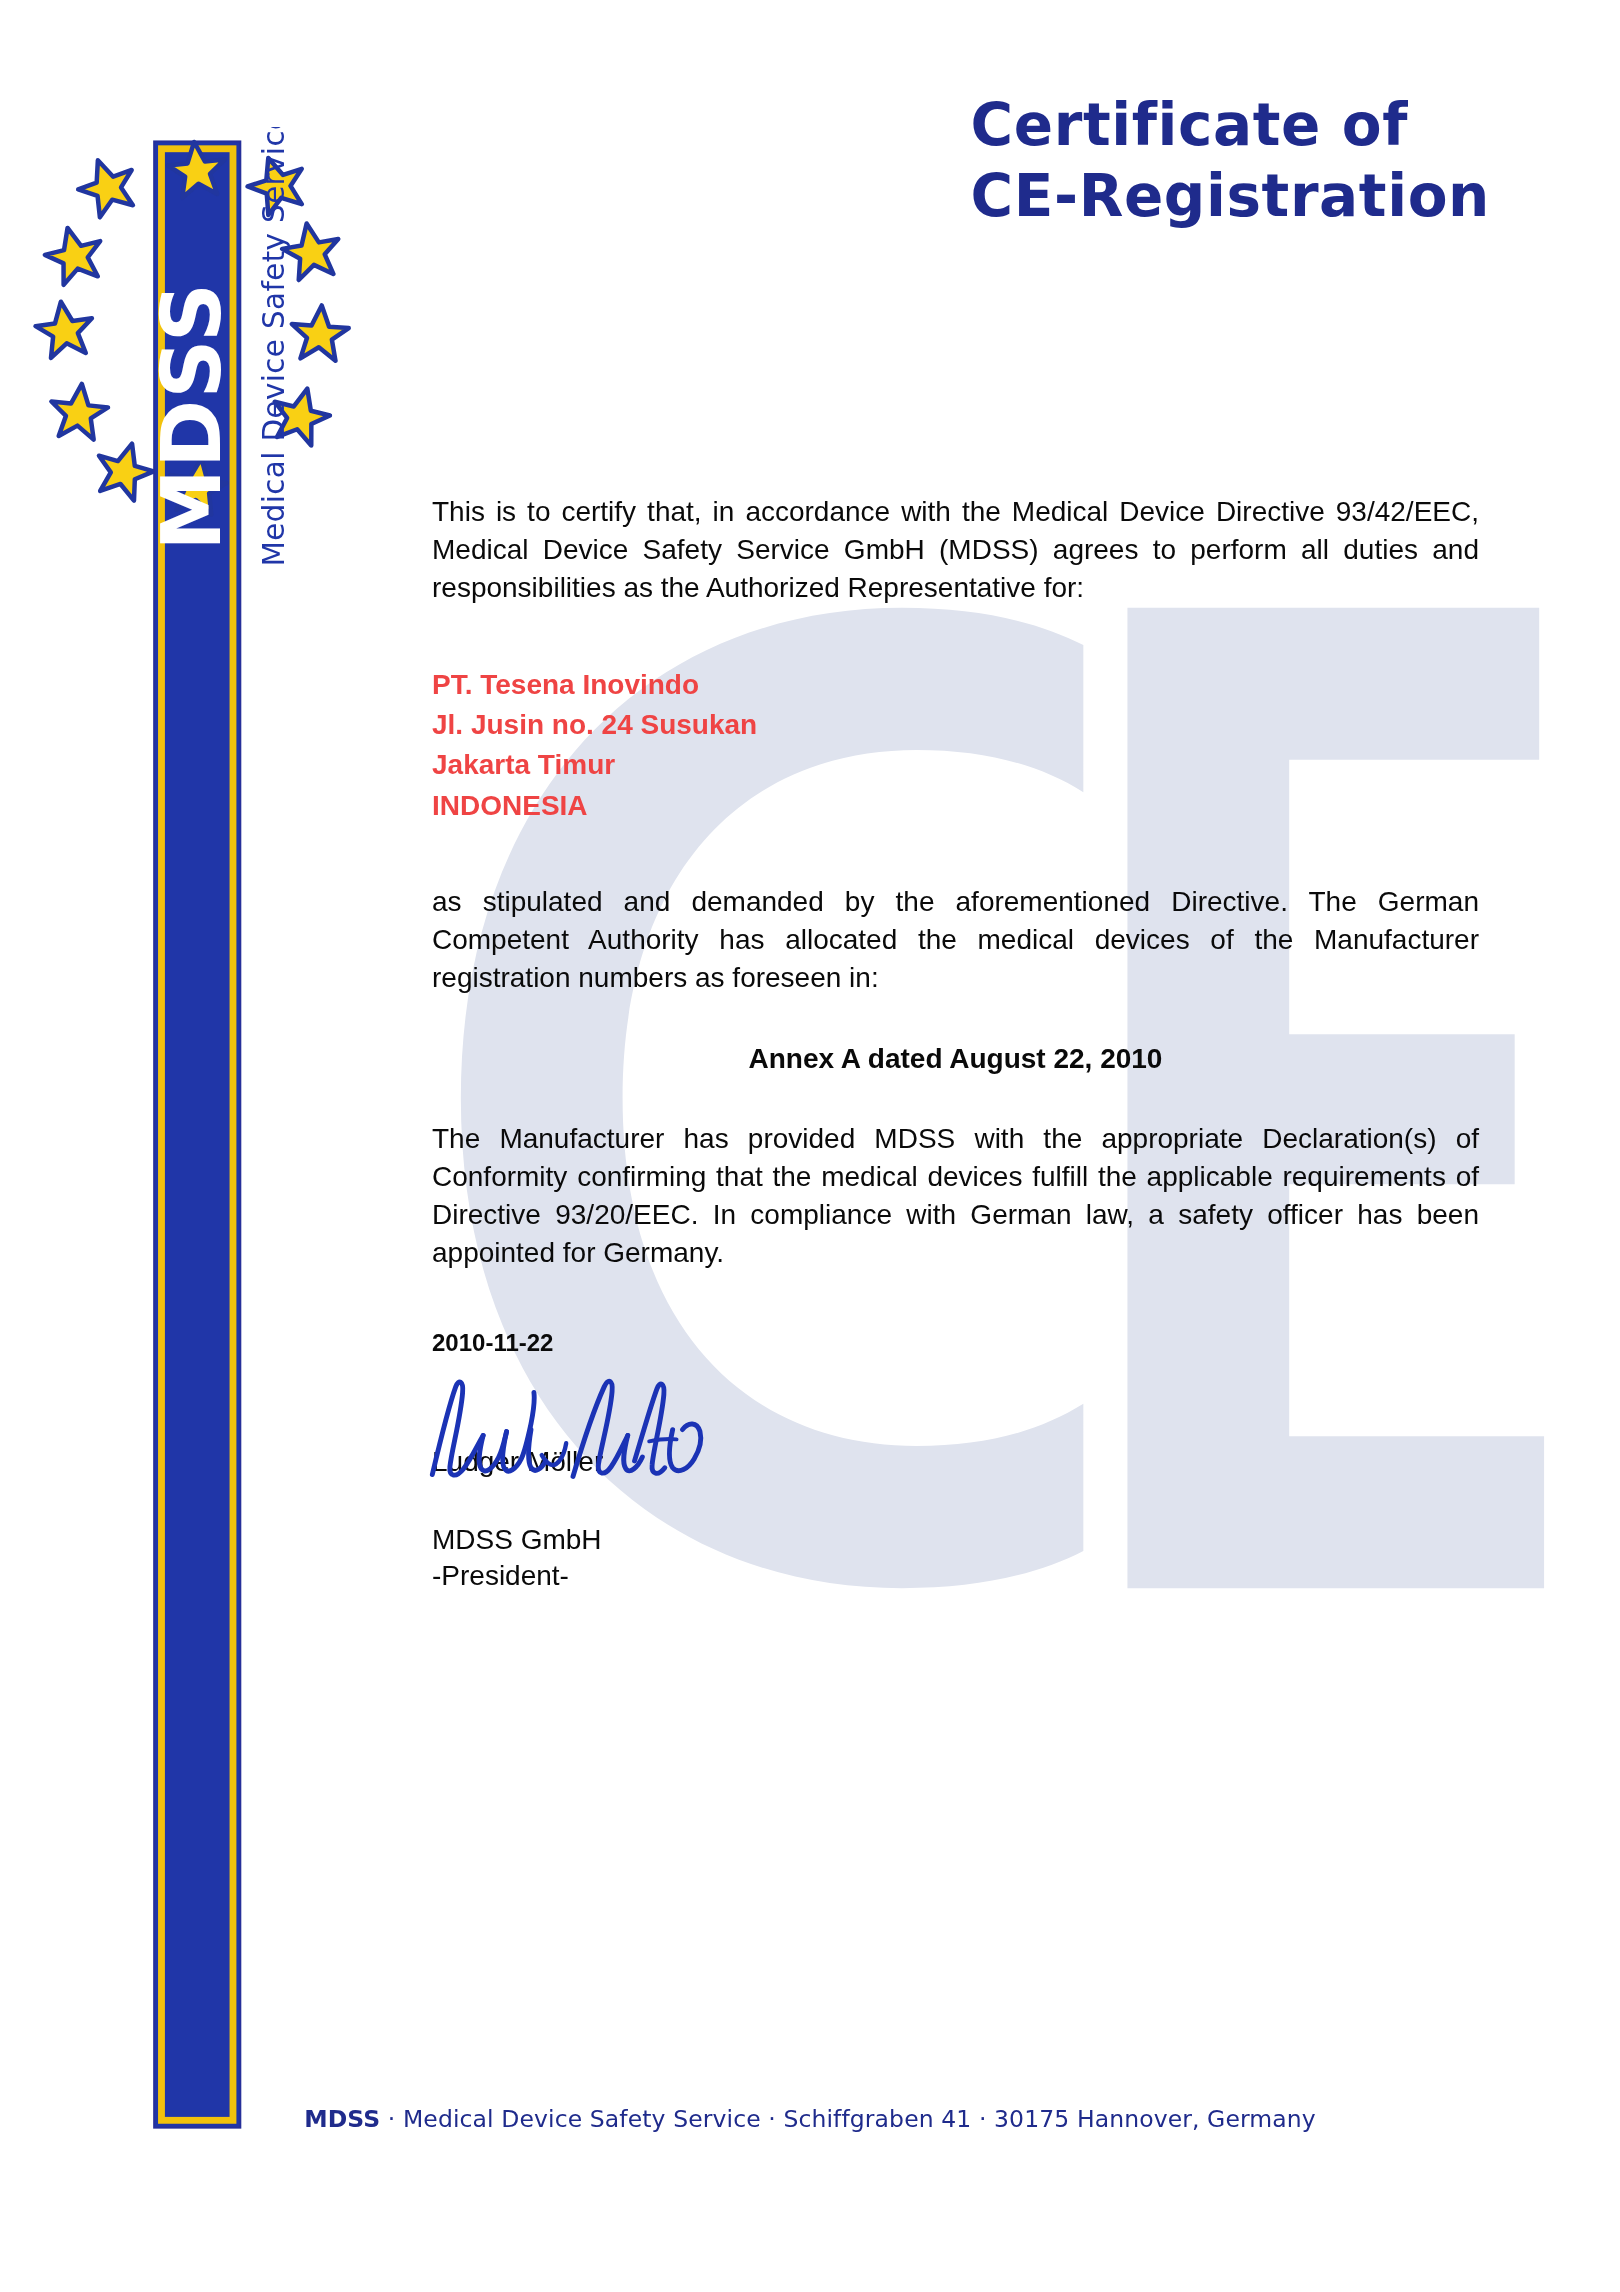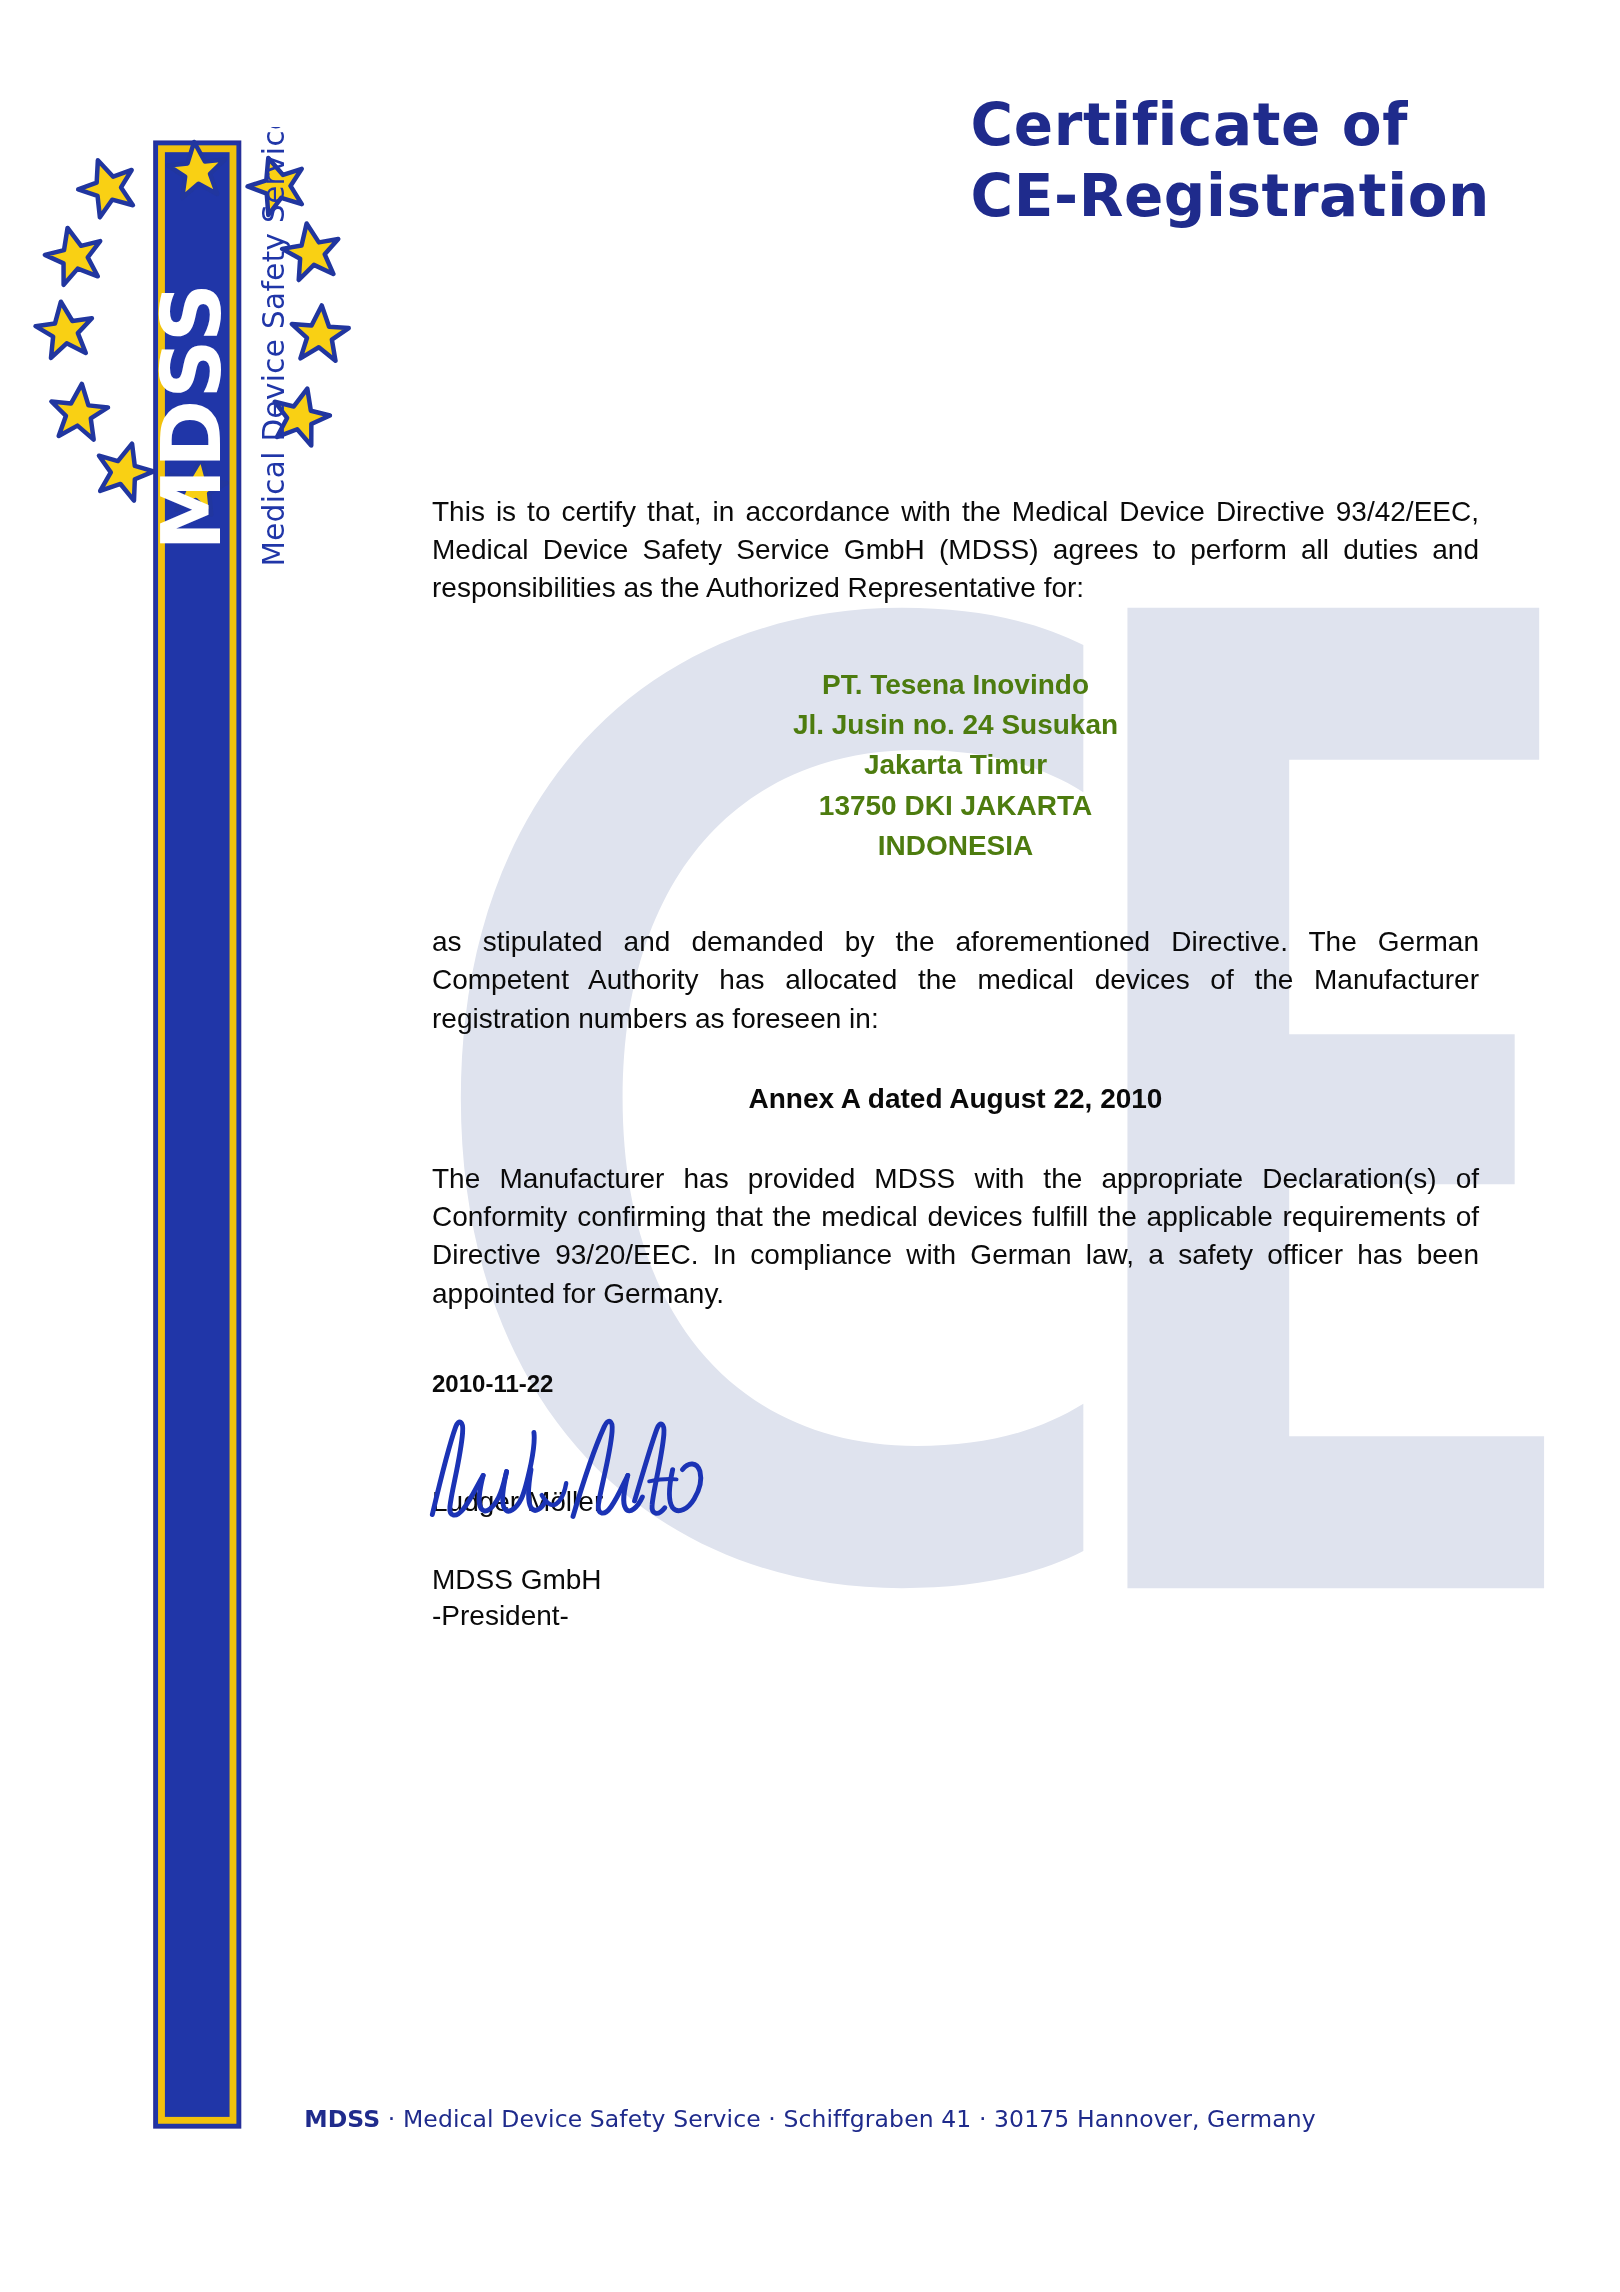--- a/index.html
+++ b/index.html
@@ -69,25 +69,25 @@
     font-size: 28px;
     line-height: 1.365;
     color: #0a0a0a;
     text-align: justify;
     text-justify: inter-word;
     margin: 0;
   }
   .addr-block {
     margin: 0;
     padding: 0;
-    text-align: center;
+    text-align: left;
     font-weight: bold;
     font-size: 28px;
     line-height: 1.44;
-    color: #4d7c0f;
+    color: #ef4444;
   }
   .spacer-big { height: 57px; }
   .spacer-mid { height: 45px; }
   .annex {
     text-align: center;
     font-weight: bold;
     font-size: 28px;
     color: #0a0a0a;
     margin: 0;
   }
@@ -210,21 +210,20 @@
   <div id="content">
 
     <p class="para">This is to certify that, in accordance with the Medical Device Directive 93/42/EEC, Medical Device Safety Service GmbH (MDSS) agrees to perform all duties and responsibilities as the Authorized Representative for:</p>
 
     <div class="spacer-big"></div>
 
     <div class="addr-block">
       <div>PT. Tesena Inovindo</div>
       <div>Jl. Jusin no. 24 Susukan</div>
       <div>Jakarta Timur</div>
-      <div>13750 DKI JAKARTA</div>
       <div>INDONESIA</div>
     </div>
 
     <div class="spacer-big"></div>
 
     <p class="para">as stipulated and demanded by the aforementioned Directive. The German Competent Authority has allocated the medical devices of the Manufacturer registration numbers as foreseen in:</p>
 
     <div class="spacer-mid"></div>
 
     <p class="annex">Annex A dated August 22, 2010</p>

